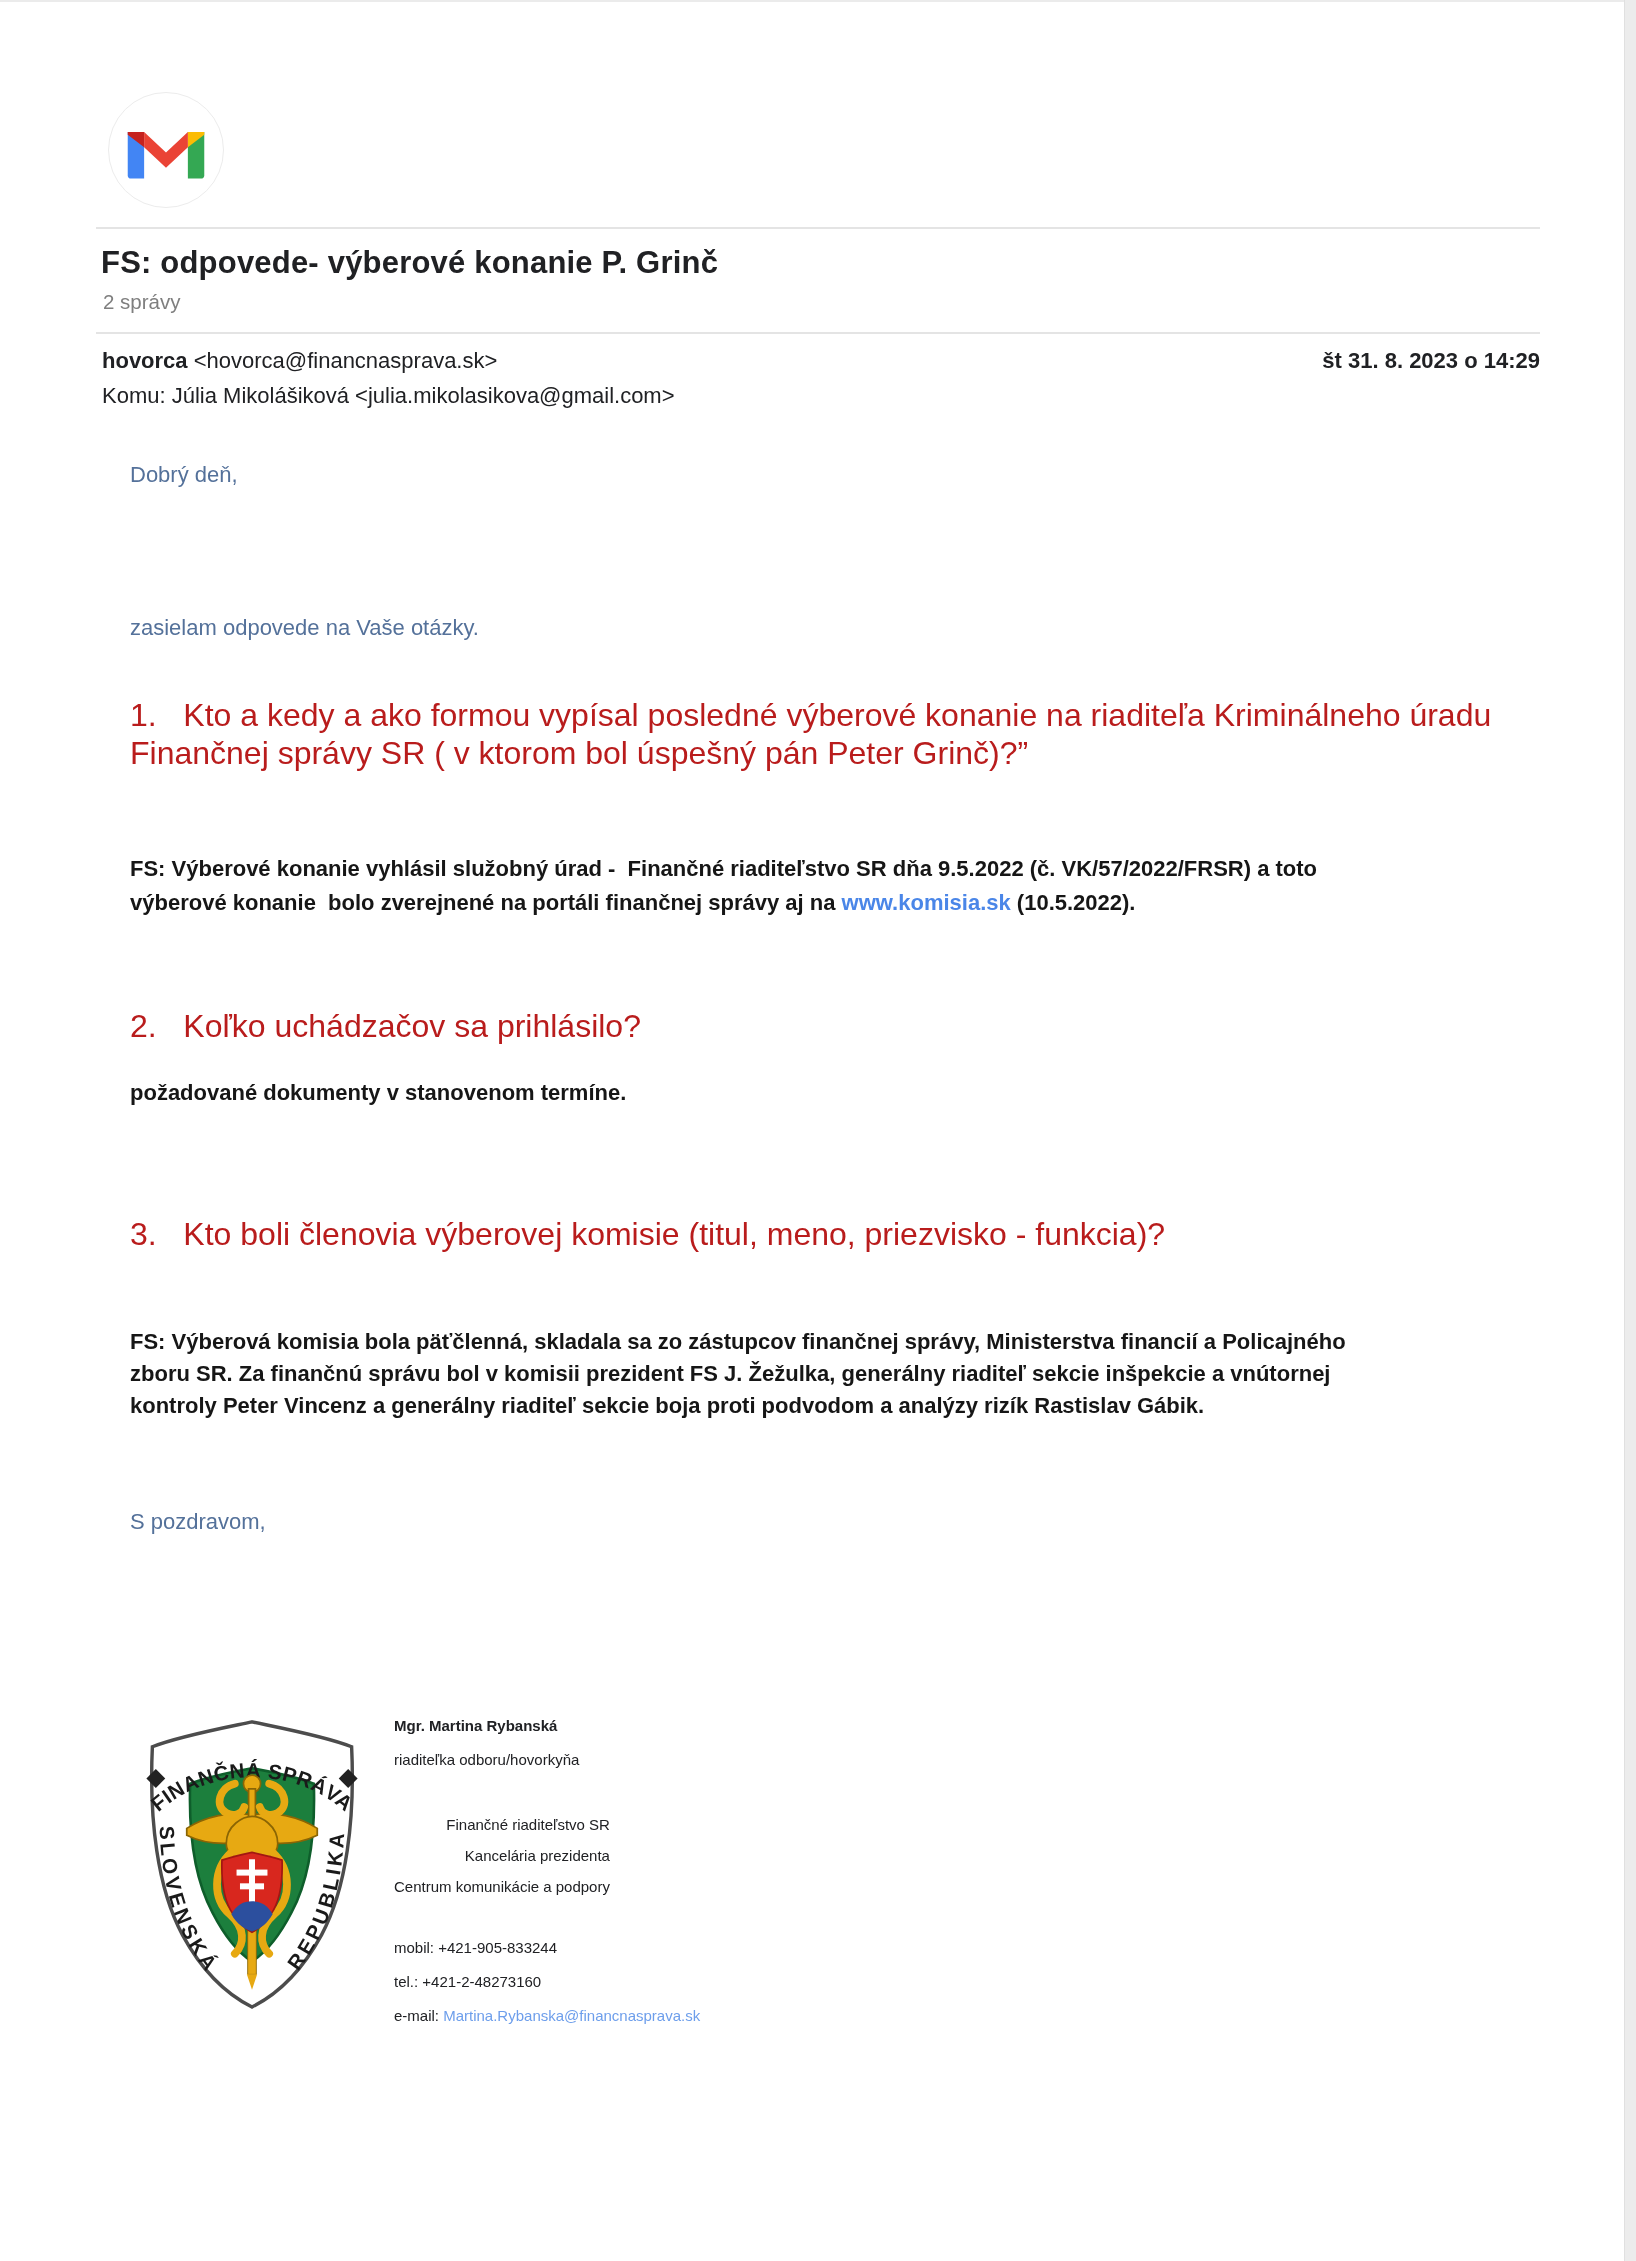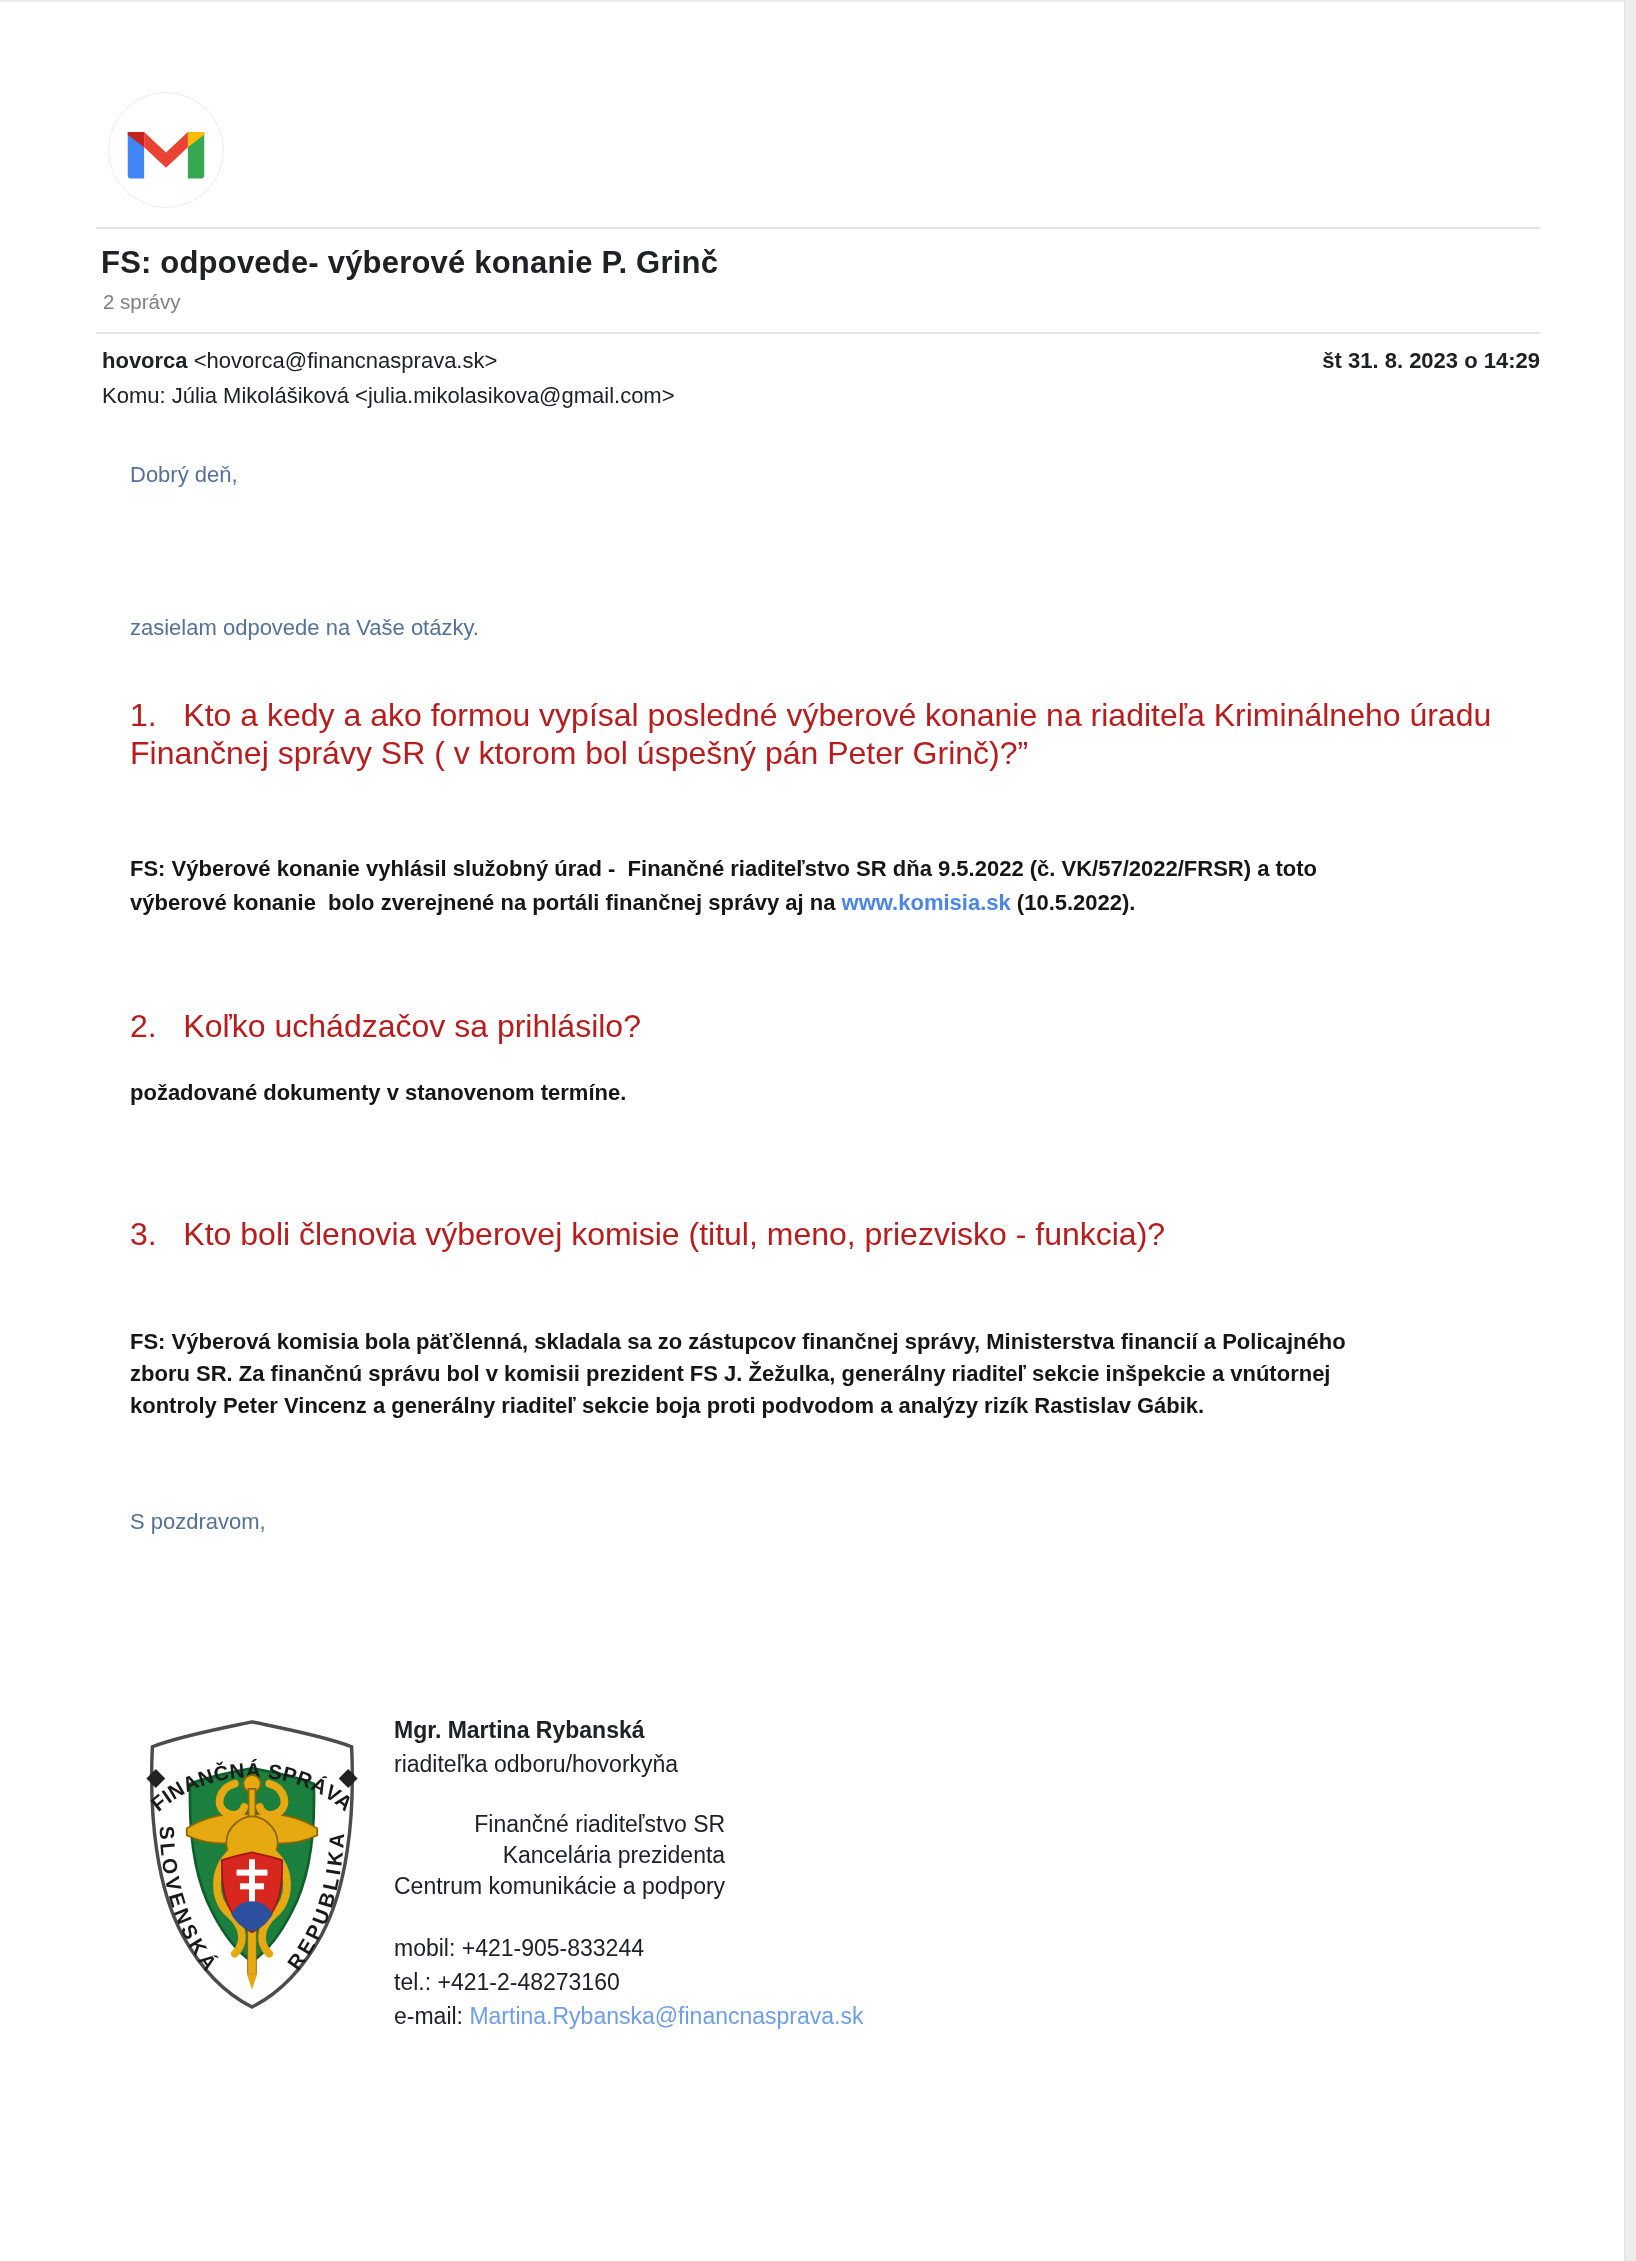--- a/index.html
+++ b/index.html
@@ -27,21 +27,21 @@
   .q2{top:1007px;}
   .q3{top:1215px;}
   .answer{font-weight:bold;font-size:22px;line-height:34px;color:#161616;}
   .a1{top:852px;}
   .a2{top:1076px;}
   .a3{top:1326px;line-height:32px;}
   .closing{top:1509px;font-size:22px;}
   a.inline-link{color:#4a86e8;text-decoration:none;}
   a.email-link{color:#6d9eeb;text-decoration:none;}
   .shield{position:absolute;left:130px;top:1715px;}
-  .sig{position:absolute;left:394px;font-size:23px;color:#202124;}
+  .sig{position:absolute;left:394px;font-size:15px;color:#202124;}
   .sig-name{top:1717px;font-weight:bold;}
   .sig-role{top:1751px;}
   .sig-org{top:1809px;line-height:31px;text-align:right;}
   .sig-contact{top:1931px;line-height:34px;}
 </style>
 </head>
 <body>
 
 <div id="page">
   <div class="topline"></div>

